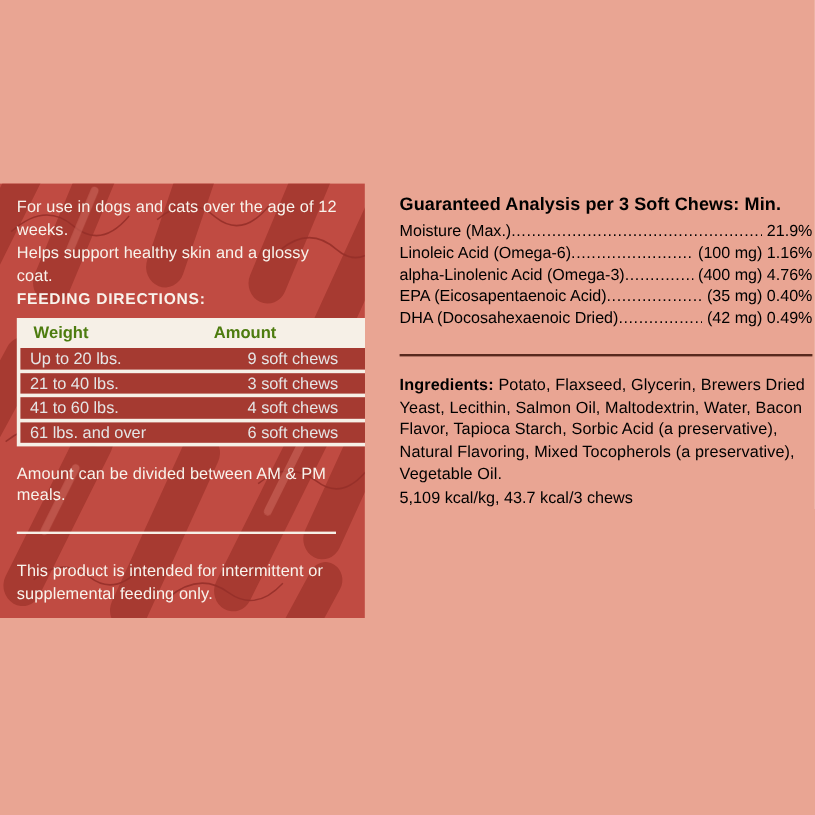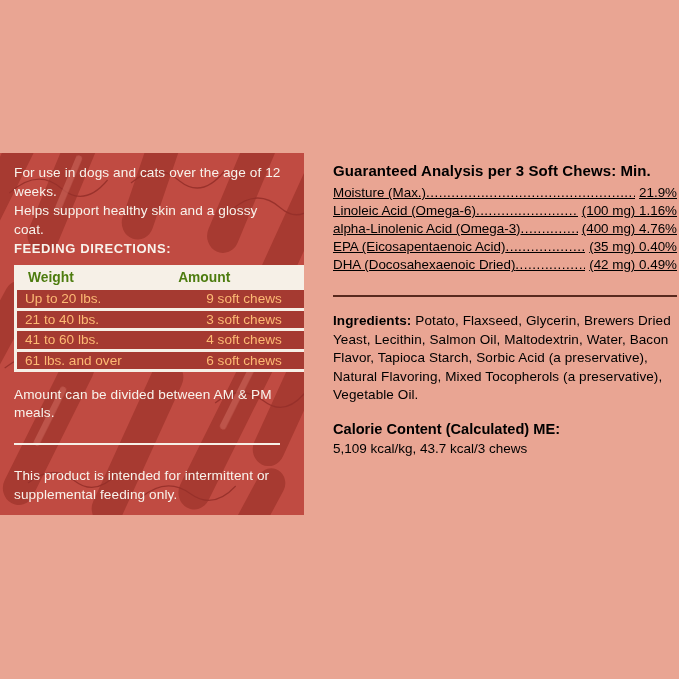--- a/index.html
+++ b/index.html
@@ -64,21 +64,21 @@
   }
   .fd-header .col-weight { padding-left: 11px; }
   .fd-header .col-amount { }
   .fd-row {
     display: grid;
     grid-template-columns: 55% 45%;
     align-items: center;
     height: 17.5px;
     margin-top: 3px;
     background: #a53a31;
-    color: #fdba74;
+    color: #e5e5e5;
     font-size: 13.6px;
   }
   .fd-row .col-weight { padding-left: 8px; }
   .fd-row .col-amount { text-align: center; }
 
   .panel-note {
     margin-top: 14px;
     font-size: 13.6px;
     line-height: 18px;
     letter-spacing: 0.1px;
@@ -102,21 +102,21 @@
     left: 333px; top: 161px;
     width: 344px;
     color: #000000;
   }
   .ga-heading {
     font-size: 15px;
     font-weight: bold;
     line-height: 20px;
     letter-spacing: 0.1px;
   }
-  .ga-rows { margin-top: 3px; text-decoration: underline; }
+  .ga-rows { margin-top: 3px; }
   .ga-row {
     display: flex;
     align-items: baseline;
     font-size: 13.4px;
     line-height: 18px;
     white-space: nowrap;
   }
   .ga-leader {
     flex: 1;
     overflow: hidden;
@@ -257,17 +257,16 @@
       </div>
     </div>
 
 
     <hr class="right-divider">
 
     <div class="ingredients">
       <b>Ingredients:</b><span> Potato, Flaxseed, Glycerin, Brewers Dried Yeast, Lecithin, Salmon Oil, Maltodextrin, Water, Bacon Flavor, Tapioca Starch, Sorbic Acid (a preservative), Natural Flavoring, Mixed Tocopherols (a preservative), Vegetable Oil.</span>
     </div>
 
-    <div class="calorie-heading">Calorie Content (Calculated) ME:</div>
     <div class="calorie-value">5,109 kcal/kg, 43.7 kcal/3 chews</div>
   </div>
 
 </div>
 
 </body></html>

